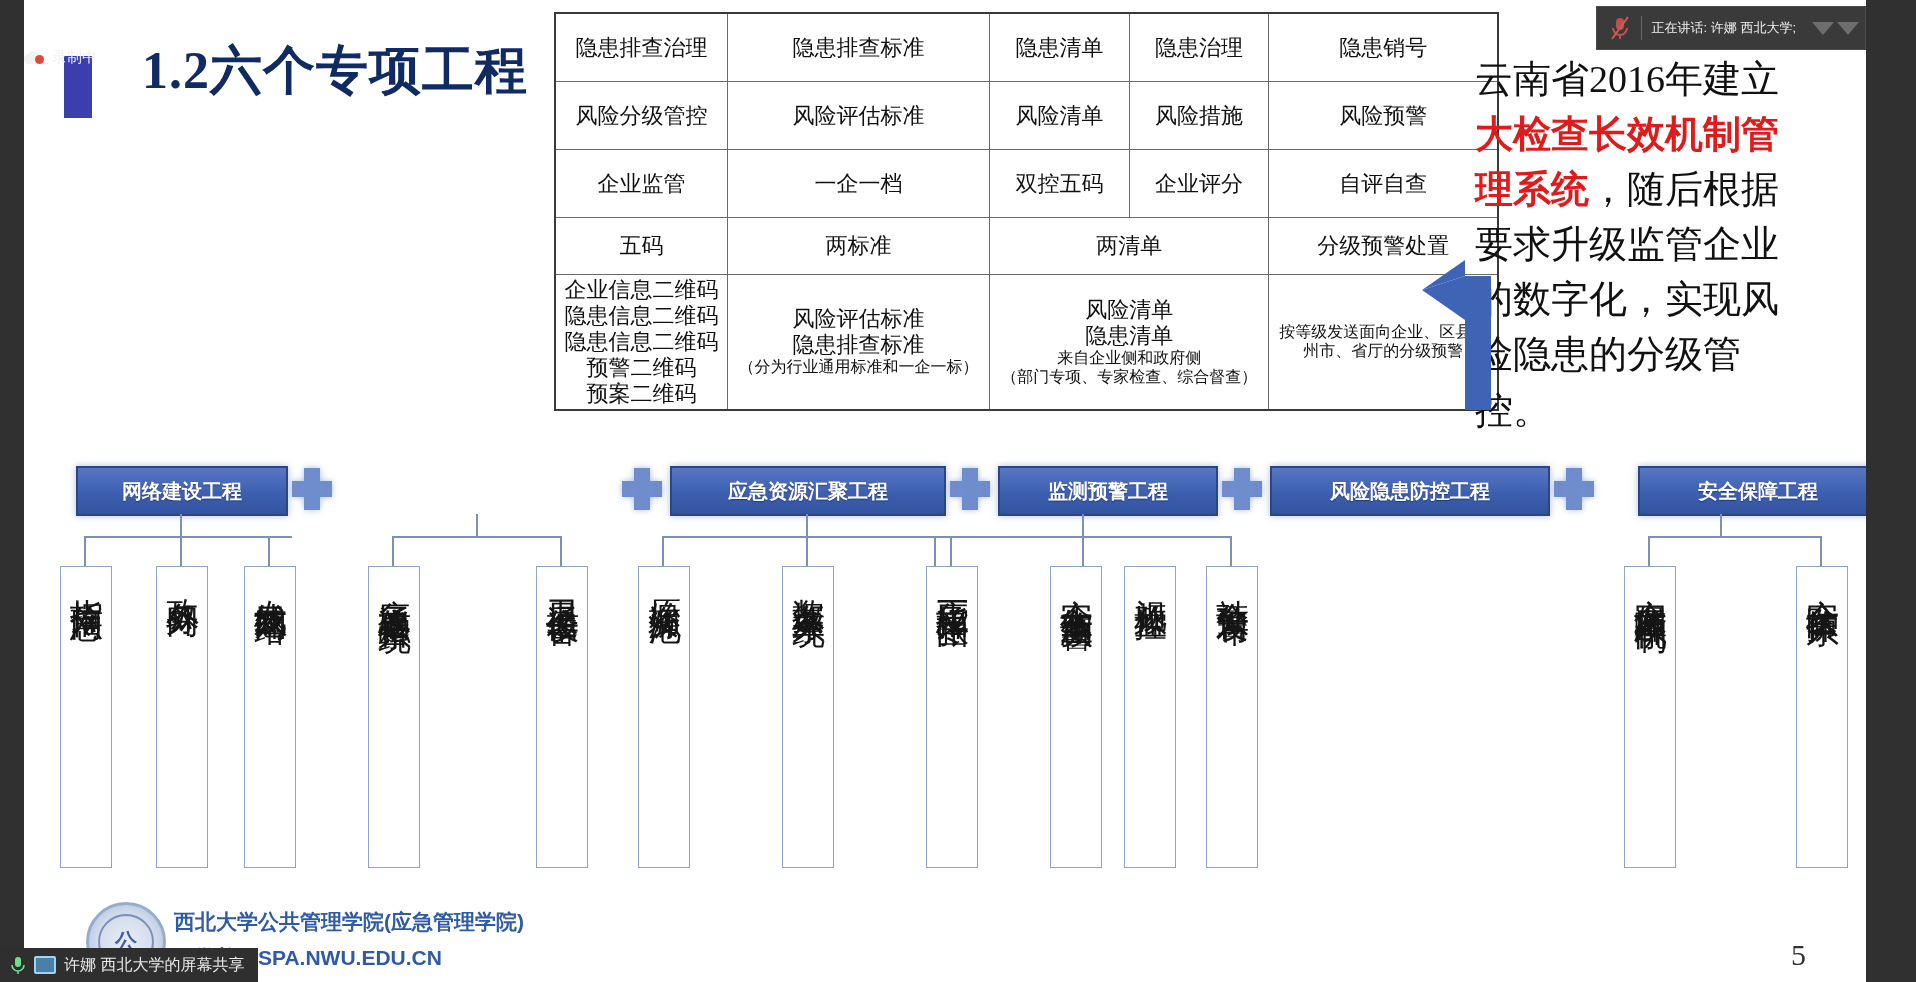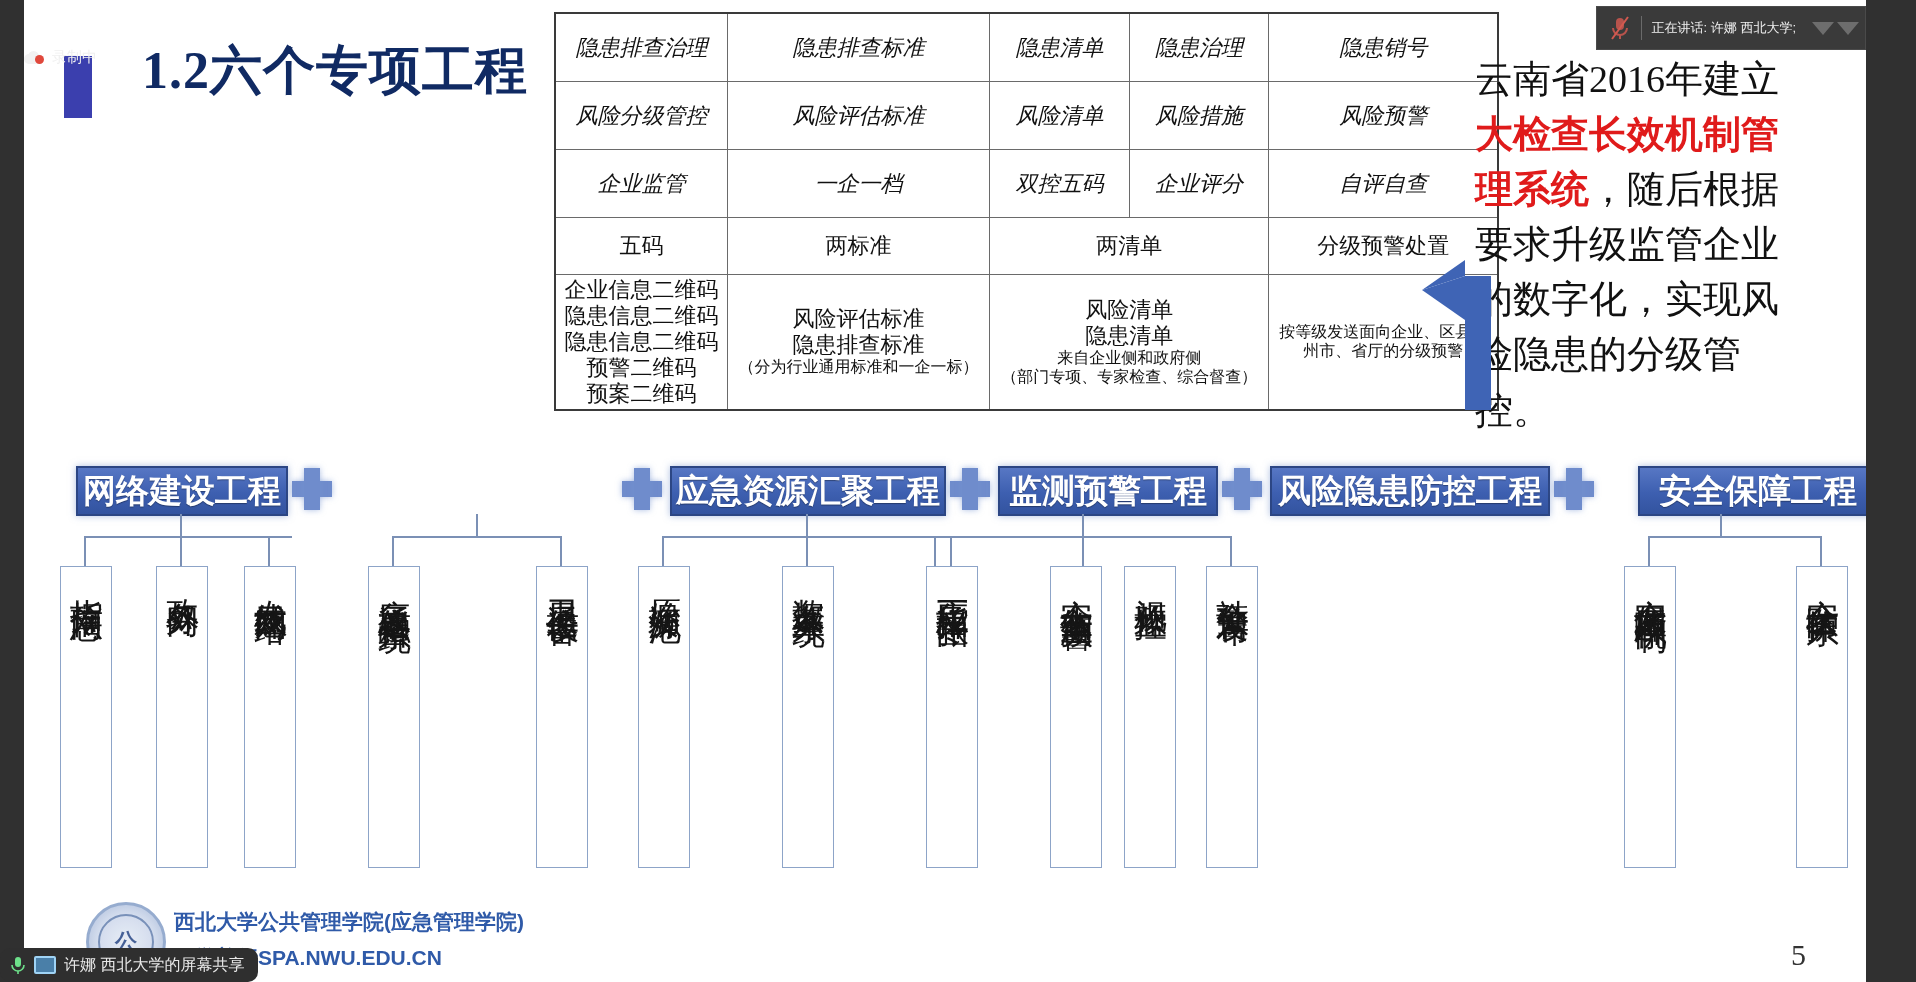--- a/index.html
+++ b/index.html
@@ -17,41 +17,41 @@
   
   .title-chip{position:absolute;left:40px;top:56px;width:28px;height:62px;background:#3b3fae;}
   .slide-title{position:absolute;left:118px;top:36px;font-size:52px;font-weight:700;color:#102a63;
       letter-spacing:1px;font-family:"Liberation Serif","DejaVu Serif",serif;white-space:nowrap;}
 
   
   #matrix{position:absolute;left:530px;top:12px;width:945px;height:360px;
       border:2px solid #3a3a3a;border-collapse:collapse;background:#fff;}
   #matrix td{border:1px solid #6a6a6a;text-align:center;vertical-align:middle;
       font-size:22px;color:#111;padding:2px 4px;font-family:"Liberation Serif","DejaVu Serif",serif;}
-  #matrix tr.r1 td,#matrix tr.r2 td,#matrix tr.r3 td{height:63px;font-style:italic;}
+  #matrix tr.r1 td,#matrix tr.r2 td,#matrix tr.r3 td{height:63px;}
   #matrix tr.r4 td{height:52px;}
   #matrix tr.r5 td{height:118px;}
   .cellstack{line-height:1.18;}
   .cellstack .sm{font-size:16px;}
 
   
   #rightpara{position:absolute;left:1451px;top:52px;width:330px;font-size:38px;line-height:1.45;
       color:#111;font-family:"Liberation Serif","DejaVu Serif",serif;}
   #rightpara .hl{color:#e01b1b;font-weight:700;}
 
   
   #bigarrow{position:absolute;left:1455px;top:295px;width:0;height:0;z-index:3;}
   #bigarrow svg{position:absolute;left:-60px;top:-35px;}
 
   
   .eng-row{position:absolute;top:466px;left:0;width:1842px;height:48px;}
   .eng-box{position:absolute;top:0;height:46px;background:linear-gradient(180deg,#5777c4 0%,#3d5fb0 55%,#33539f 100%);
       border:2px solid #2c4684;box-shadow:0 0 7px rgba(110,140,200,.55);
       display:flex;align-items:center;justify-content:center;}
-  .eng-box span{color:#ffffff;font-size:33px;font-weight:600;white-space:nowrap;
+  .eng-box span{color:#ffffff;font-size:20px;font-weight:600;white-space:nowrap;
       font-family:"Liberation Serif","DejaVu Serif",serif;text-shadow:0 1px 1px rgba(0,0,0,.35);}
   .plus{position:absolute;top:2px;width:40px;height:42px;}
   .plus i{position:absolute;background:#6f8ccc;display:block;box-shadow:0 0 6px rgba(120,150,210,.6);}
   .plus i.h{left:0;top:13px;width:40px;height:16px;}
   .plus i.v{left:12px;top:0;width:16px;height:42px;}
 
   
   .conn{position:absolute;background:#7b90b5;}
   .conn.hz{height:1.5px;}
   .conn.vt{width:1.5px;}
@@ -90,21 +90,21 @@
       display:flex;align-items:center;padding:0 6px 0 12px;z-index:30;gap:10px;}
   #speaking .micwrap{position:relative;width:22px;height:26px;}
   #speaking .sep{width:1px;height:24px;background:#6a6a6a;}
   #speaking .sp-txt{color:#efefef;font-size:13px;white-space:nowrap;
       font-family:"Liberation Sans","DejaVu Sans",sans-serif;}
   #speaking .chevrons{display:flex;gap:3px;margin-left:6px;}
   #speaking .chevrons b{display:block;width:0;height:0;border-left:11px solid transparent;
       border-right:11px solid transparent;border-top:13px solid #6d6d6d;}
 
   #sharebar{position:absolute;left:0;bottom:0;height:34px;background:#2f2f2f;display:flex;
-      align-items:center;padding:0 14px 0 10px;gap:8px;z-index:30;border-radius:10px;}
+      align-items:center;padding:0 14px 0 10px;gap:8px;z-index:30;}
   #sharebar .sb-txt{color:#e8e8e8;font-size:16px;white-space:nowrap;
       font-family:"Liberation Sans","DejaVu Sans",sans-serif;}
   #sharebar .scr{width:18px;height:14px;border:2px solid #9fd3f5;border-radius:2px;background:#4a7fa8;}
 </style>
 </head>
 <body>
 
 <div id="stage">
 
   <div class="letterbox lb-left"></div>

